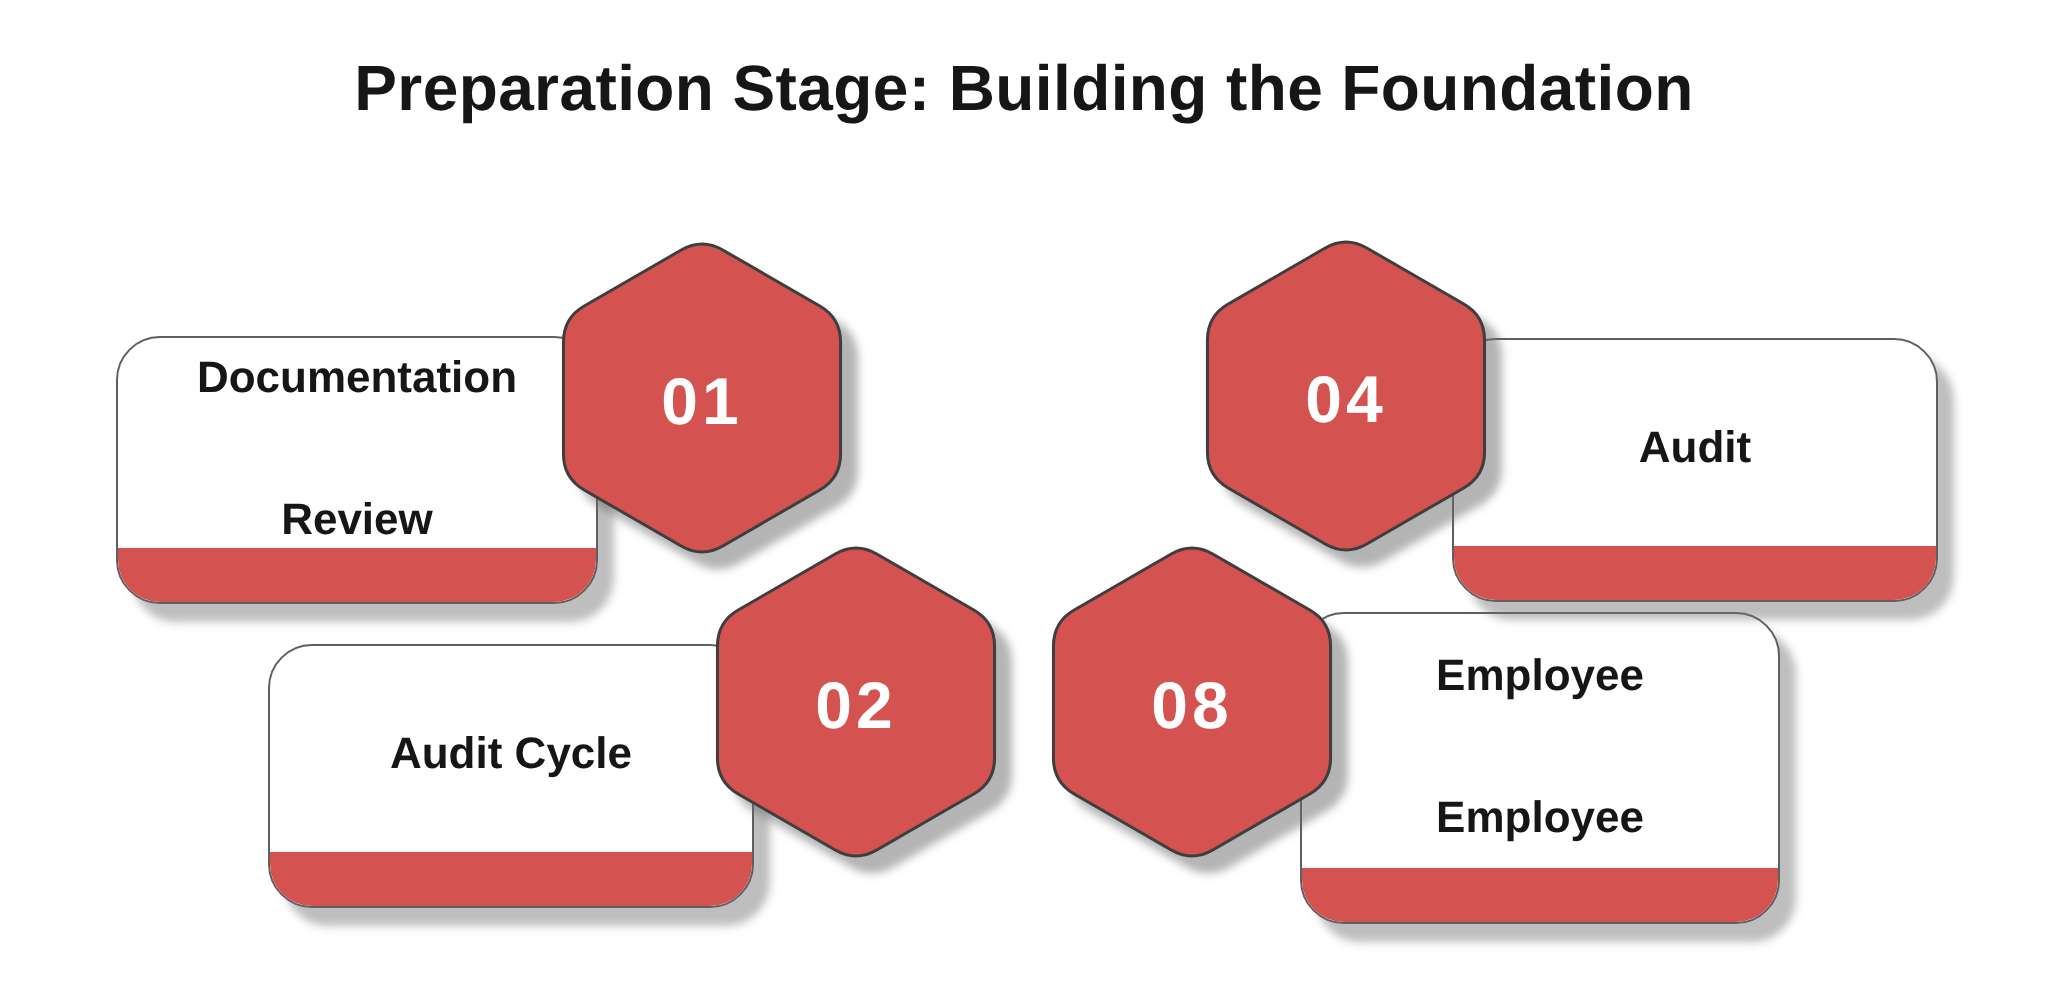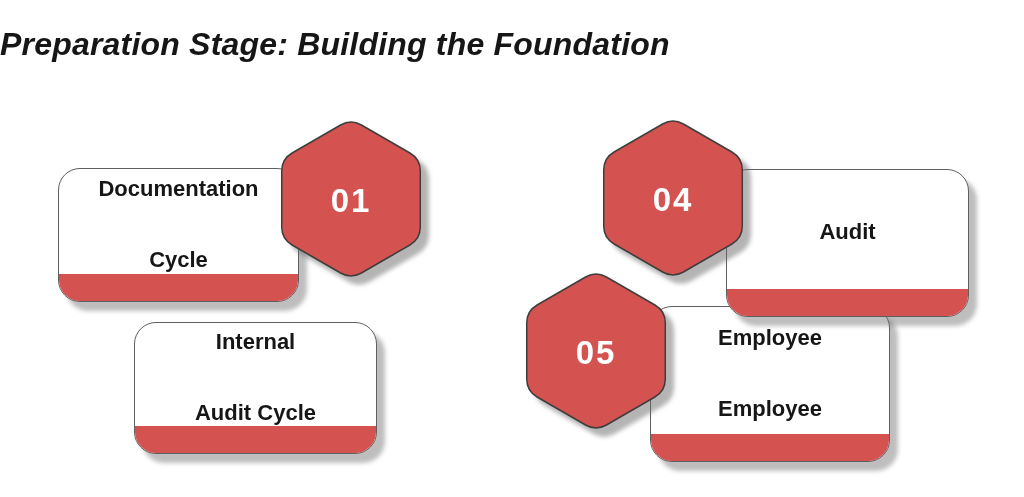--- a/index.html
+++ b/index.html
@@ -9,38 +9,38 @@
     width: 1024px; height: 497px;
     position: relative; overflow: hidden;
   }
   .stage {
     position: absolute; left: 0; top: 0;
     width: 1024px; height: 497px;
     background: var(--bg, #ffffff);
   }
   .title {
     position: absolute; left: 0; top: 26px; width: 1024px;
+    text-align: center;
     font-size: 32px; font-weight: 700; letter-spacing: 0.2px;
     color: var(--ink, #161616);
-    font-style: italic;
   }
   
   .card {
     position: absolute;
     background: #ffffff;
     border: 1px solid #5f5f5f;
     border-radius: 22px;
     box-shadow: 8px 9px 4px rgba(110,110,110,0.45);
     z-index: 1;
     overflow: hidden;
   }
   .card1 { left: 58px;  top: 168px; width: 241px; height: 134px; }
   .card2 { left: 134px; top: 322px; width: 243px; height: 132px; }
   .card3 { left: 650px; top: 306px; width: 240px; height: 156px; }
-  .card4 { left: 726px; top: 169px; width: 243px; height: 148px; }
+  .card4 { left: 726px; top: 169px; width: 243px; height: 132px; }
   .card-label {
     position: absolute; left: 0; right: 0; top: 6px; bottom: 27px;
     display: flex; flex-direction: column;
     align-items: center; justify-content: center;
     font-size: 22px; font-weight: 700; line-height: 1.22;
     color: var(--ink, #161616); text-align: center; gap: 44px;
   }
   .card-bar {
     position: absolute; left: 0; right: 0; bottom: 0; height: 27px;
     background: var(--red, #d4524f);
@@ -66,51 +66,56 @@
 </head>
 <body>
 
 <div class="stage">
 
   <div class="title">Preparation Stage: Building the Foundation</div>
 
   <div class="card card1">
     <div class="card-label">
       <span>Documentation</span>
-      <span>Cycle</span>
+      <span>Review</span>
     </div>
     <div class="card-bar"></div>
   </div>
   <div class="hex hex1">
     <svg viewBox="0 0 172 186" width="172" height="186">
         <path class="hex-path" d="M 96.39 17.00 Q 86.00 11.00 75.61 17.00 L 27.11 45.00 Q 16.72 51.00 16.72 63.00 L 16.72 119.00 Q 16.72 131.00 27.11 137.00 L 75.61 165.00 Q 86.00 171.00 96.39 165.00 L 144.89 137.00 Q 155.28 131.00 155.28 119.00 L 155.28 63.00 Q 155.28 51.00 144.89 45.00 Z"></path>
       </svg>
     <div class="hex-num">01</div>
   </div>
 
   <div class="card card2">
     <div class="card-label">
-      <span>Internal</span>
       <span>Audit Cycle</span>
     </div>
     <div class="card-bar"></div>
+  </div>
+  <div class="hex hex2">
+    <svg viewBox="0 0 172 186" width="172" height="186">
+        <path class="hex-path" d="M 96.39 17.00 Q 86.00 11.00 75.61 17.00 L 27.11 45.00 Q 16.72 51.00 16.72 63.00 L 16.72 119.00 Q 16.72 131.00 27.11 137.00 L 75.61 165.00 Q 86.00 171.00 96.39 165.00 L 144.89 137.00 Q 155.28 131.00 155.28 119.00 L 155.28 63.00 Q 155.28 51.00 144.89 45.00 Z"></path>
+      </svg>
+    <div class="hex-num">02</div>
   </div>
 
   <div class="card card3">
     <div class="card-label">
       <span>Employee</span>
       <span>Employee</span>
     </div>
     <div class="card-bar"></div>
   </div>
   <div class="hex hex3">
     <svg viewBox="0 0 172 186" width="172" height="186">
         <path class="hex-path" d="M 96.39 17.00 Q 86.00 11.00 75.61 17.00 L 27.11 45.00 Q 16.72 51.00 16.72 63.00 L 16.72 119.00 Q 16.72 131.00 27.11 137.00 L 75.61 165.00 Q 86.00 171.00 96.39 165.00 L 144.89 137.00 Q 155.28 131.00 155.28 119.00 L 155.28 63.00 Q 155.28 51.00 144.89 45.00 Z"></path>
       </svg>
-    <div class="hex-num">05</div>
+    <div class="hex-num">08</div>
   </div>
 
   <div class="card card4">
     <div class="card-label">
       <span>Audit</span>
     </div>
     <div class="card-bar"></div>
   </div>
   <div class="hex hex4">
     <svg viewBox="0 0 172 186" width="172" height="186">

